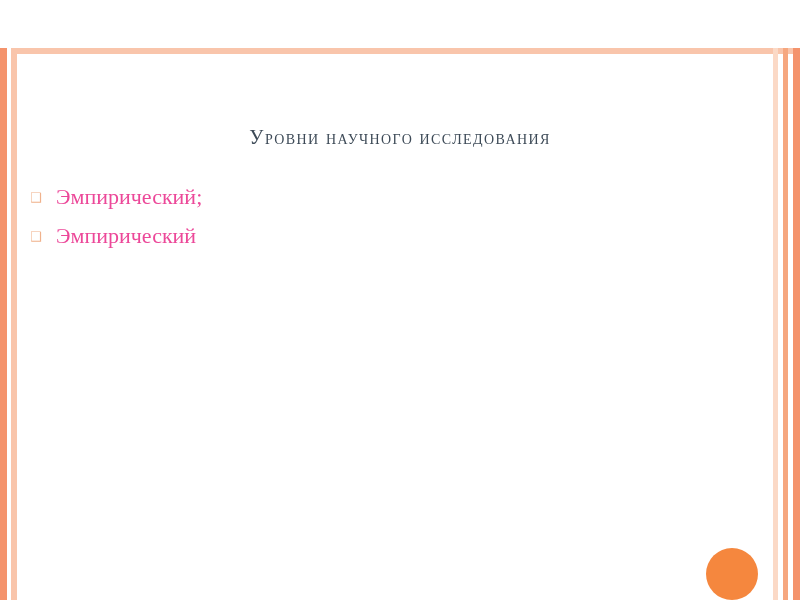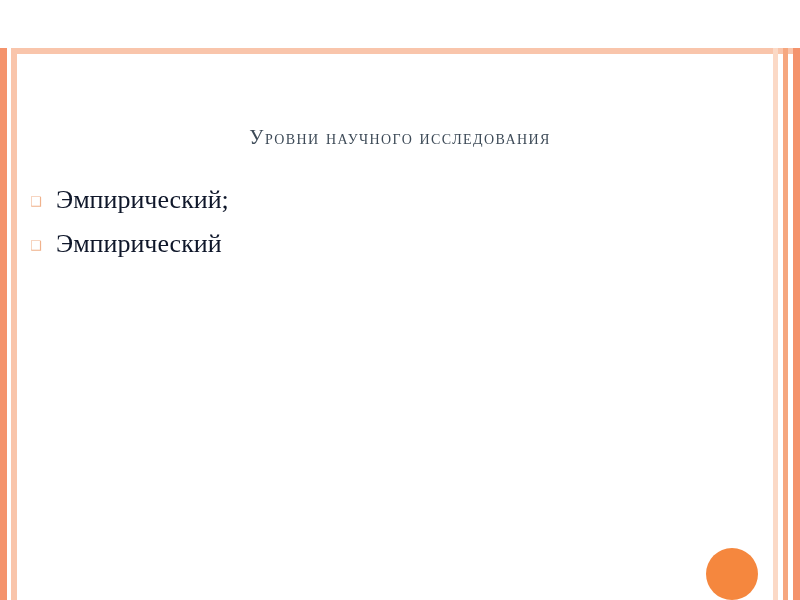--- a/index.html
+++ b/index.html
@@ -118,22 +118,22 @@
     text-align: left;
     color: #f0b28c;
     font-family: "DejaVu Sans", sans-serif;
     font-size: 13px;
     line-height: 1;
     position: relative;
     top: -2px;
   }
   .bullet-text {
     font-family: "Liberation Serif", serif;
-    font-size: 26px;
-    color: #0f172a;
+    font-size: 22px;
+    color: #ec4899;
     line-height: 1.2;
   }
 
   
   .corner-circle {
     position: absolute;
     right: 42px;
     bottom: 48px;
     width: 52px;
     height: 52px;

